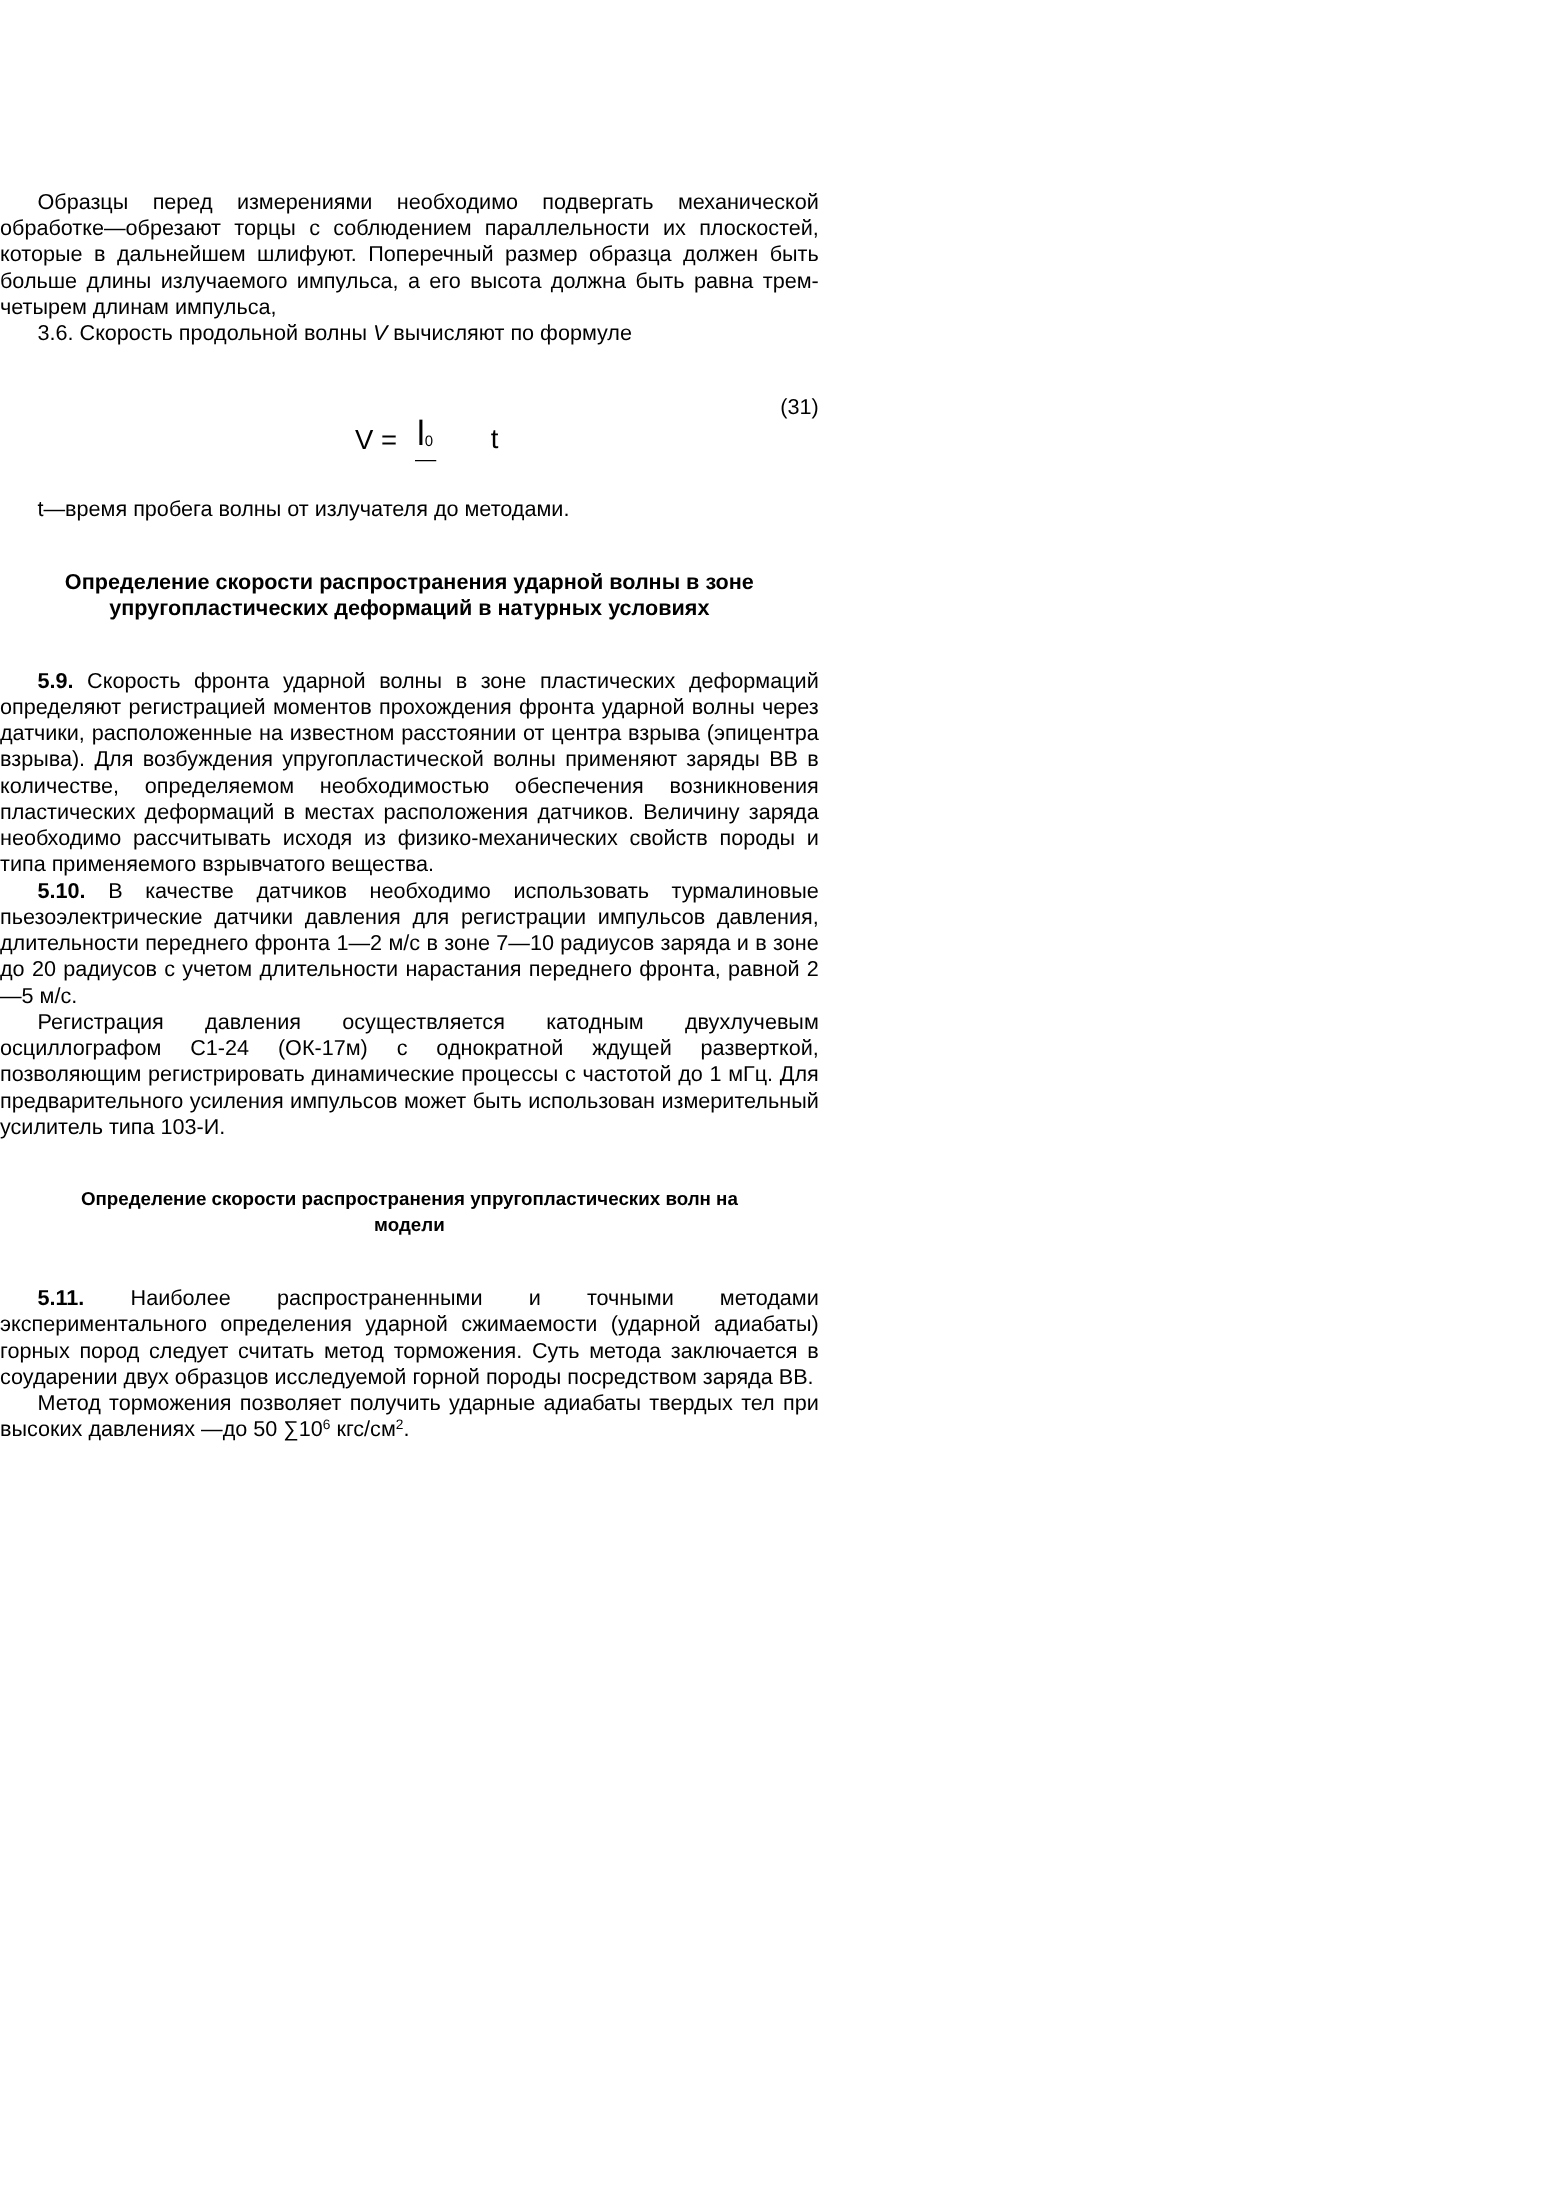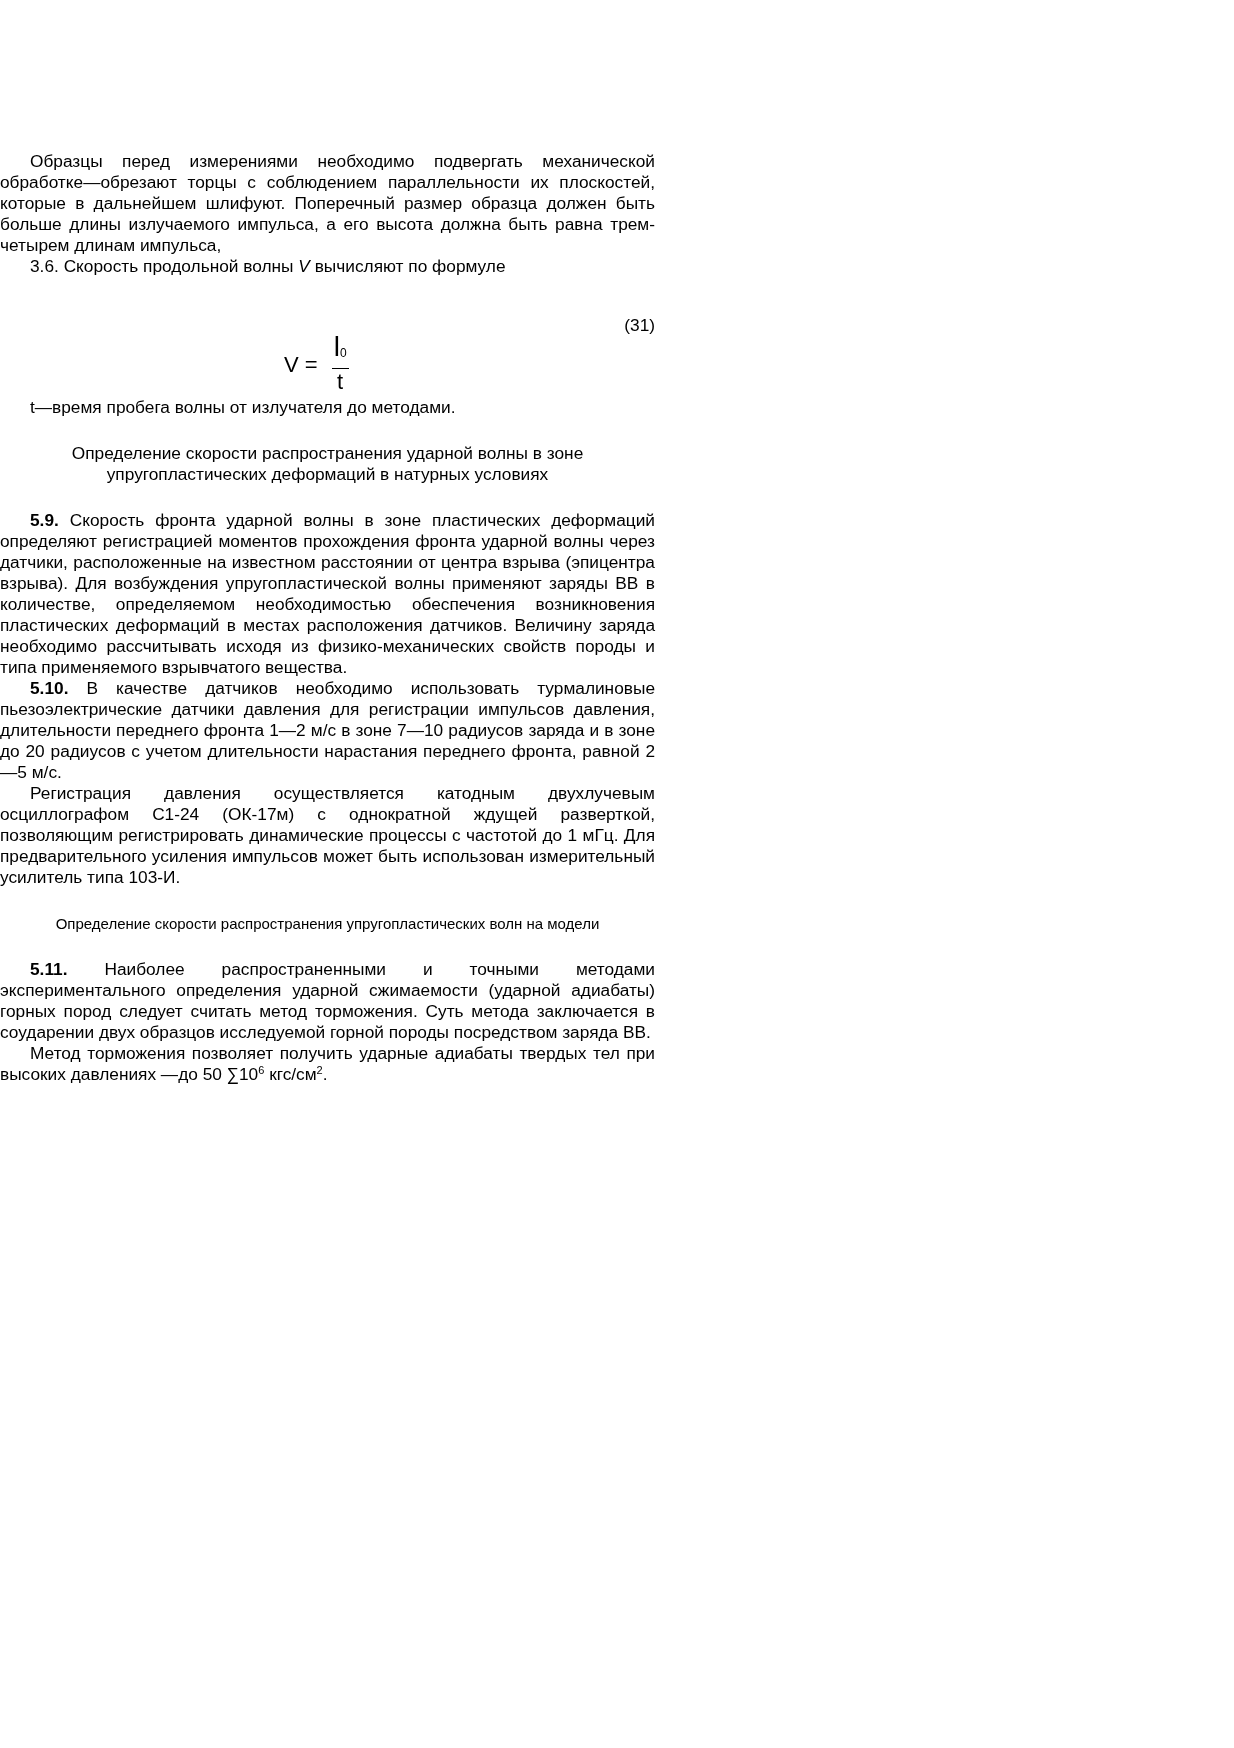--- a/index.html
+++ b/index.html
@@ -31,22 +31,22 @@
     .indent {
       text-indent: 30px;
     }
     .b {
       font-weight: bold;
     }
     .i {
       font-style: italic;
     }
     .heading {
-      margin: 4px;
-      font-weight: normal;
+      margin: 16px;
+      font-weight: bold;
       text-align: center;
       padding: 0 20px;
     }
     .formula-row {
       position: relative;
       height: 84px;
       margin-top: 36px;
     }
     .eq-number {
       position: absolute;
@@ -59,23 +59,24 @@
       top: 20px;
       display: flex;
       align-items: center;
       font-size: 22px;
     }
     .formula .lhs {
       margin-right: 8px;
     }
     .frac {
       display: inline-flex;
-      flex-direction: column;
+      flex-direction: row;
       align-items: center;
       margin-left: 6px;
+      gap: 44px;
     }
     .frac .num {
       font-size: 28px;
       line-height: 28px;
       padding: 0 2px 1px 2px;
       border-bottom: 1px solid #000;
     }
     .frac .num sub {
       font-size: 12px;
       vertical-align: -1px;

